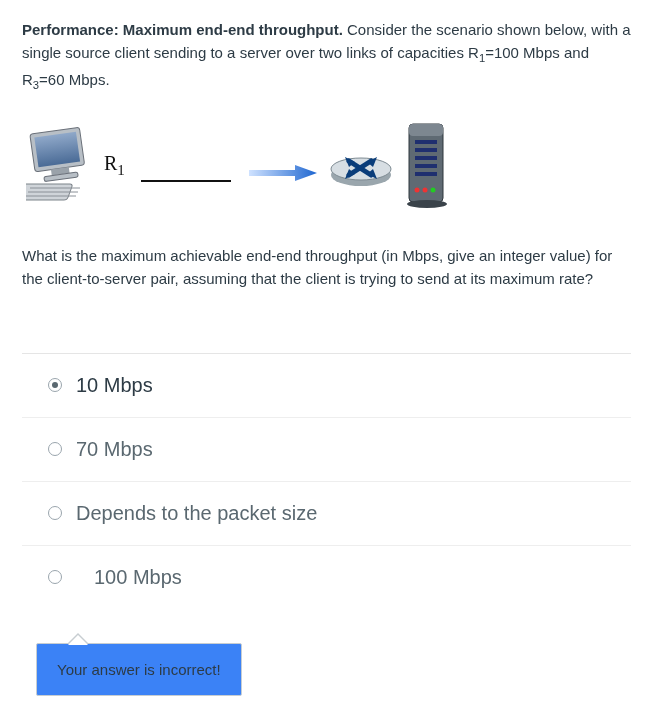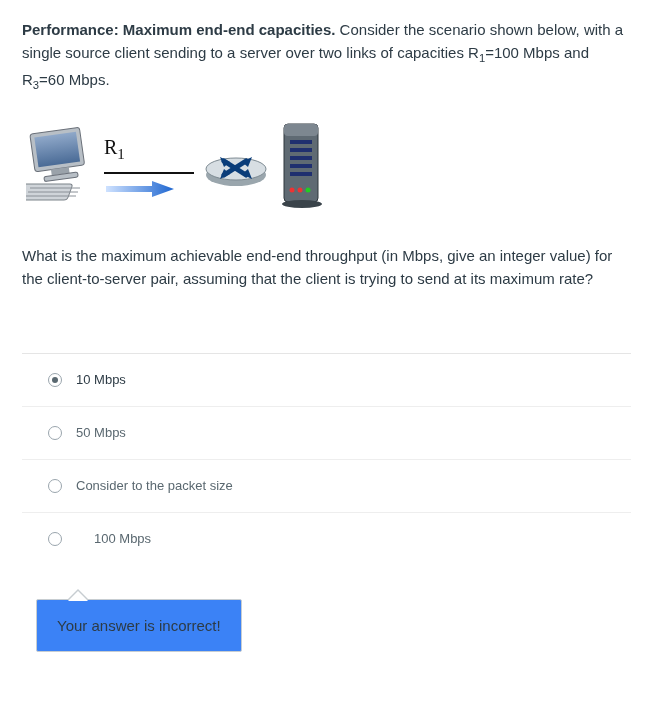--- a/index.html
+++ b/index.html
@@ -21,38 +21,38 @@
     align-items: center;
     gap: 6px;
     padding-left: 4px;
   }
   .lbl {
     font-family: Georgia, 'Times New Roman', serif;
     font-size: 20px;
     font-weight: 400;
     color: #111;
   }
-  .arrow-wrap { display:flex; flex-direction:column; align-items:flex-start; gap:6px; }
+  .arrow-wrap { display:flex; flex-direction:row; align-items:flex-end; gap:16px; }
   .link-line {
     width: 90px;
     height: 2px;
     background: #111;
   }
   .followup { }
   .answers {
     margin-top: 62px;
     border-top: 1px solid #e5e5e5;
   }
   .answer {
     display: flex;
     align-items: center;
     gap: 14px;
     padding: 16px 10px 16px 26px;
     border-bottom: 1px solid #eee;
-    font-size: 13px;
+    font-size: 20px;
     color: #5a6870;
     cursor: pointer;
   }
   .answer:last-of-type { border-bottom: none; gap: 32px; }
   .answer.selected { color: #2d3b45; }
   .radio {
     width: 14px; height: 14px;
     border: 1px solid #9aa5ad;
     border-radius: 50%;
     flex: 0 0 14px;
@@ -96,21 +96,21 @@
     left: 31px;
     border-left: 10px solid transparent;
     border-right: 10px solid transparent;
     border-bottom: 10px solid #fff;
   }
 </style>
 </head>
 <body>
 
 <p>
-  <span class="question-title">Performance: Maximum end-end capacities.</span>
+  <span class="question-title">Performance: Maximum end-end throughput.</span>
   <span class="question-desc">Consider the scenario shown below, with a single source client sending to a server over two links of capacities R</span><sub>1</sub><span>=100 Mbps and R</span><sub>3</sub><span>=60 Mbps.</span>
 </p>
 
 <div class="diagram">
 
   <svg width="72" height="78" viewBox="0 0 72 78">
     <defs>
       <linearGradient id="scr" x1="0" y1="0" x2="0" y2="1">
         <stop offset="0" stop-color="#8fa8c9"></stop>
           <stop offset="1" stop-color="#4a6b96"></stop>
@@ -181,25 +181,25 @@
 
 <p class="followup">What is the maximum achievable end-end throughput (in Mbps, give an integer value) for the client-to-server pair, assuming that the client is trying to send at its maximum rate?</p>
 
 <div class="answers">
   <div class="answer selected">
     <span class="radio checked"></span>
     <span>10 Mbps</span>
   </div>
   <div class="answer">
     <span class="radio"></span>
-    <span>50 Mbps</span>
+    <span>70 Mbps</span>
   </div>
   <div class="answer">
     <span class="radio"></span>
-    <span>Consider to the packet size</span>
+    <span>Depends to the packet size</span>
   </div>
   <div class="answer">
     <span class="radio"></span>
     <span>100 Mbps</span>
   </div>
 </div>
 
 <div class="feedback-wrap">
   <div class="feedback">
     <span>Your answer is incorrect!</span>

